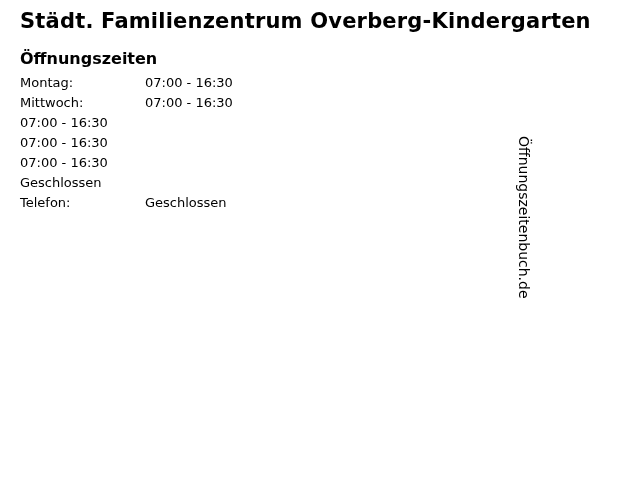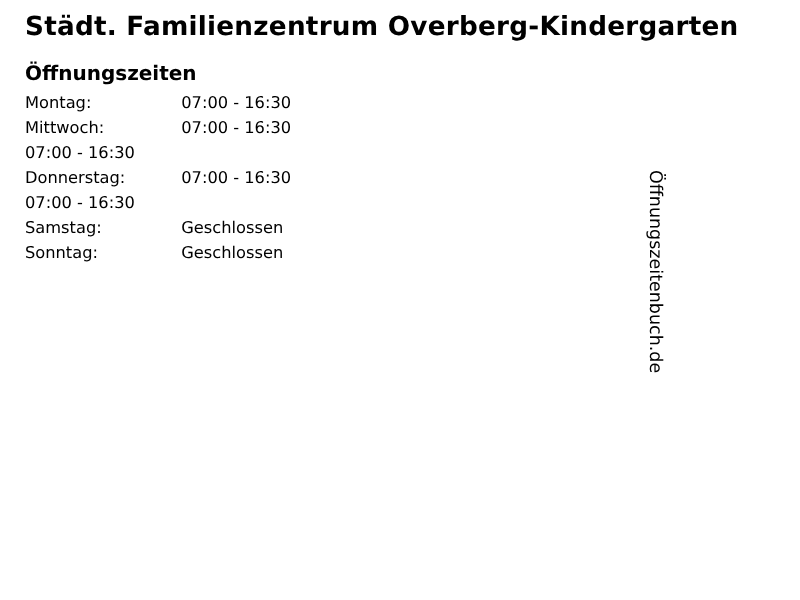--- a/index.html
+++ b/index.html
@@ -76,32 +76,30 @@
         <span>07:00 - 16:30</span>
       </div>
       <div class="hours-row">
         <span>Mittwoch:</span>
         <span>07:00 - 16:30</span>
       </div>
       <div class="hours-row">
         <span>07:00 - 16:30</span>
       </div>
       <div class="hours-row">
-        <span>Donnerstag:</span>
         <span>07:00 - 16:30</span>
       </div>
       <div class="hours-row">
         <span>07:00 - 16:30</span>
       </div>
       <div class="hours-row">
-        <span>Samstag:</span>
         <span>Geschlossen</span>
       </div>
       <div class="hours-row">
-        <span>Sonntag:</span>
+        <span>Telefon:</span>
         <span>Geschlossen</span>
       </div>
     </div>
 
   </div>
 
   <div class="watermark">Öffnungszeitenbuch.de</div>
 </div>
 
 </body></html>

